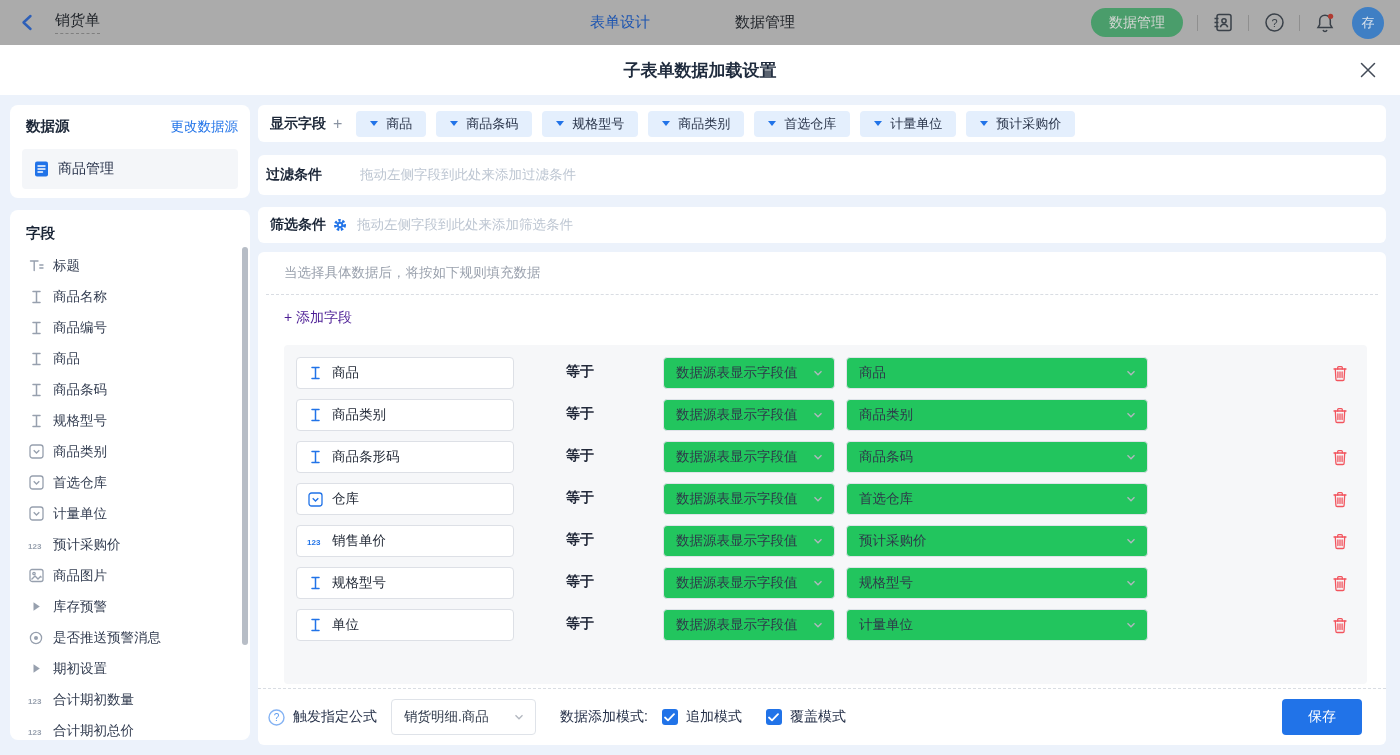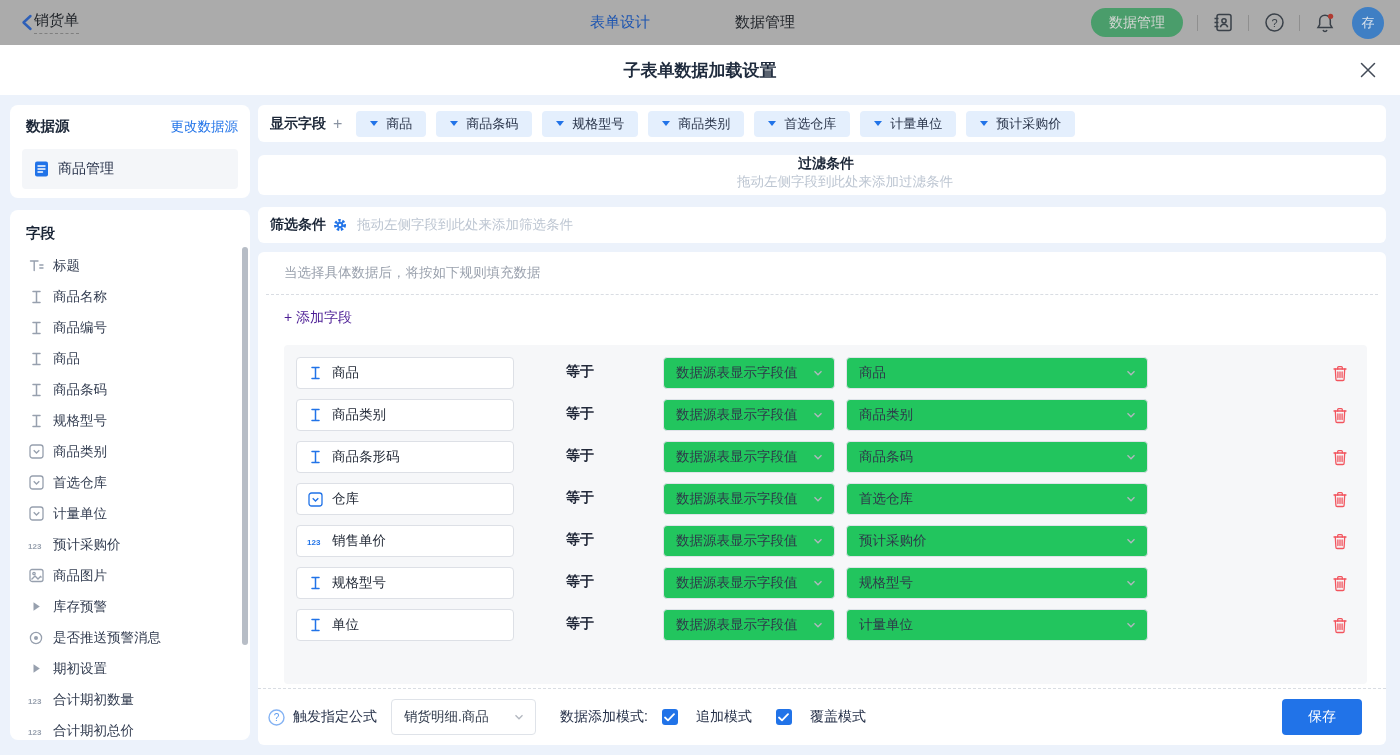--- a/index.html
+++ b/index.html
@@ -1,21 +1,21 @@
 <!DOCTYPE html>
 <html><head>
 <meta charset="utf-8">
 <style>
   * { margin:0; padding:0; box-sizing:border-box; }
   html,body { width:1400px; height:755px; overflow:hidden; }
   body { font-family:"Liberation Sans","DejaVu Sans",sans-serif; background:#ecf2fb; position:relative; font-size:14px; color:#24304a;}
 
   
   .topbar { position:absolute; left:0; top:0; width:1400px; height:45px; background:#ababab; z-index:10; }
-  .tb-left { position:absolute; left:20px; top:0; height:45px; display:flex; align-items:center; gap:1px; }
+  .tb-left { position:absolute; left:20px; top:0; height:45px; display:flex; align-items:center; gap:22px; }
   .tb-back-name { color:#23272c; font-size:15px; border-bottom:1px dashed #7f7f7f; padding-bottom:3px; }
   .tb-tabs { position:absolute; left:590px; top:0; height:45px; display:flex; align-items:center; gap:85px; }
   .tb-tab { font-size:15px; color:#23272c; cursor:pointer; }
   .tb-tab.active { color:#1d55b0; }
   .tb-right { position:absolute; right:16px; top:0; height:45px; display:flex; align-items:center; }
   .tb-green { background:#4a9d6b; color:#d2d6d2; border:none; border-radius:15px; height:29px; padding:0 18px; font-size:14px; cursor:pointer; }
   .tb-divider { width:1px; height:16px; background:#8f8f8f; margin:0 14px; }
   .tb-ic { width:22px; height:22px; display:flex; align-items:center; justify-content:center; position:relative; cursor:pointer; }
   .tb-avatar { width:32px; height:32px; border-radius:50%; background:#3f7fc4; color:#d9e2ec; display:flex; align-items:center; justify-content:center; font-size:13px; margin-left:16px; cursor:pointer; }
 
@@ -40,21 +40,21 @@
   .fields-title { font-weight:700; font-size:14.5px; color:#1b2637; }
   .field-list { position:absolute; left:0; top:40px; width:240px; }
   .field-item { height:31px; display:flex; align-items:center; padding-left:18px; gap:9px; cursor:grab; }
   .f-icon { width:16px; height:16px; display:flex; align-items:center; justify-content:center; flex:none; }
   .f-label { font-size:13.5px; color:#323c50; }
   .scroll-thumb { position:absolute; right:2px; top:37px; width:6px; height:398px; background:#b7bdc6; border-radius:3px; cursor:pointer; }
 
   
   .bar { position:absolute; left:258px; width:1128px; background:#fff; border-radius:6px; display:flex; align-items:center; }
   .bar-display { top:10px; height:37px; padding-left:12px; }
-  .bar-filter  { top:60px; height:40px; padding-left:8px;flex-direction:column; }
+  .bar-filter  { top:60px; height:40px; padding-left:8px; }
   .bar-sieve   { top:112px; height:36px; padding-left:12px; }
   .bar-label { font-weight:700; font-size:14px; color:#1b2637; flex:none; }
   .plus-btn { color:#8a93a2; font-size:16px; margin-left:7px; cursor:pointer; flex:none; }
   .tag-wrap { display:flex; align-items:center; gap:10px; margin-left:14px; }
   .tag { height:26px; background:#e4effd; border-radius:4px; display:flex; align-items:center; padding:0 14px; gap:8px; font-size:13px; color:#273248; cursor:pointer; }
   .caret { width:0; height:0; border-left:4.5px solid transparent; border-right:4.5px solid transparent; border-top:5.5px solid #2173e8; }
   .placeholder { color:#bdc6d2; font-size:13.5px; margin-left:38px; }
   .bar-sieve .placeholder { margin-left:10px; }
   .gear { margin-left:7px; display:flex; align-items:center; cursor:pointer; }
 
@@ -70,21 +70,21 @@
   .rule-select { position:absolute; top:0; height:32px; background:#22c55e; border:1px solid #dfe3e9; border-radius:4px; display:flex; align-items:center; justify-content:space-between; padding:0 10px 0 12px; font-size:13.5px; color:#2e3849; cursor:pointer; }
   .sel-src { left:379px; width:172px; }
   .sel-val { left:562px; width:302px; }
   .trash { position:absolute; left:1048px; top:8px; width:16px; height:17px; cursor:pointer; }
 
   
   .panel-footer { position:absolute; left:0; bottom:0; width:1128px; height:57px; border-top:1px dashed #d9dde3; display:flex; align-items:center; padding:0 24px 0 10px; }
   .pf-label { font-size:14px; color:#27324a; margin-left:8px; }
   .pf-select { width:145px; height:36px; border:1px solid #dfe3e9; border-radius:4px; background:#fff; display:flex; align-items:center; justify-content:space-between; padding:0 10px 0 12px; margin-left:14px; font-size:13.5px; color:#2e3849; cursor:pointer; }
   .pf-mode { font-size:14px; color:#27324a; margin-left:24px; }
-  .cb-group { display:flex; align-items:center; margin-left:14px; gap:18px; cursor:pointer; }
+  .cb-group { display:flex; align-items:center; margin-left:14px; gap:8px; cursor:pointer; }
   .cb-group + .cb-group { margin-left:24px; }
   .cb { width:16px; height:16px; border-radius:3px; background:#2173e8; display:flex; align-items:center; justify-content:center; flex:none; }
   .cb-label { font-size:14px; color:#27324a; }
   .spacer { flex:1; }
   .save-btn { width:80px; height:36px; background:#2173e8; color:#fff; border:none; border-radius:4px; font-size:14px; cursor:pointer; }
 </style>
 </head>
 <body>
 
 <div class="topbar">

